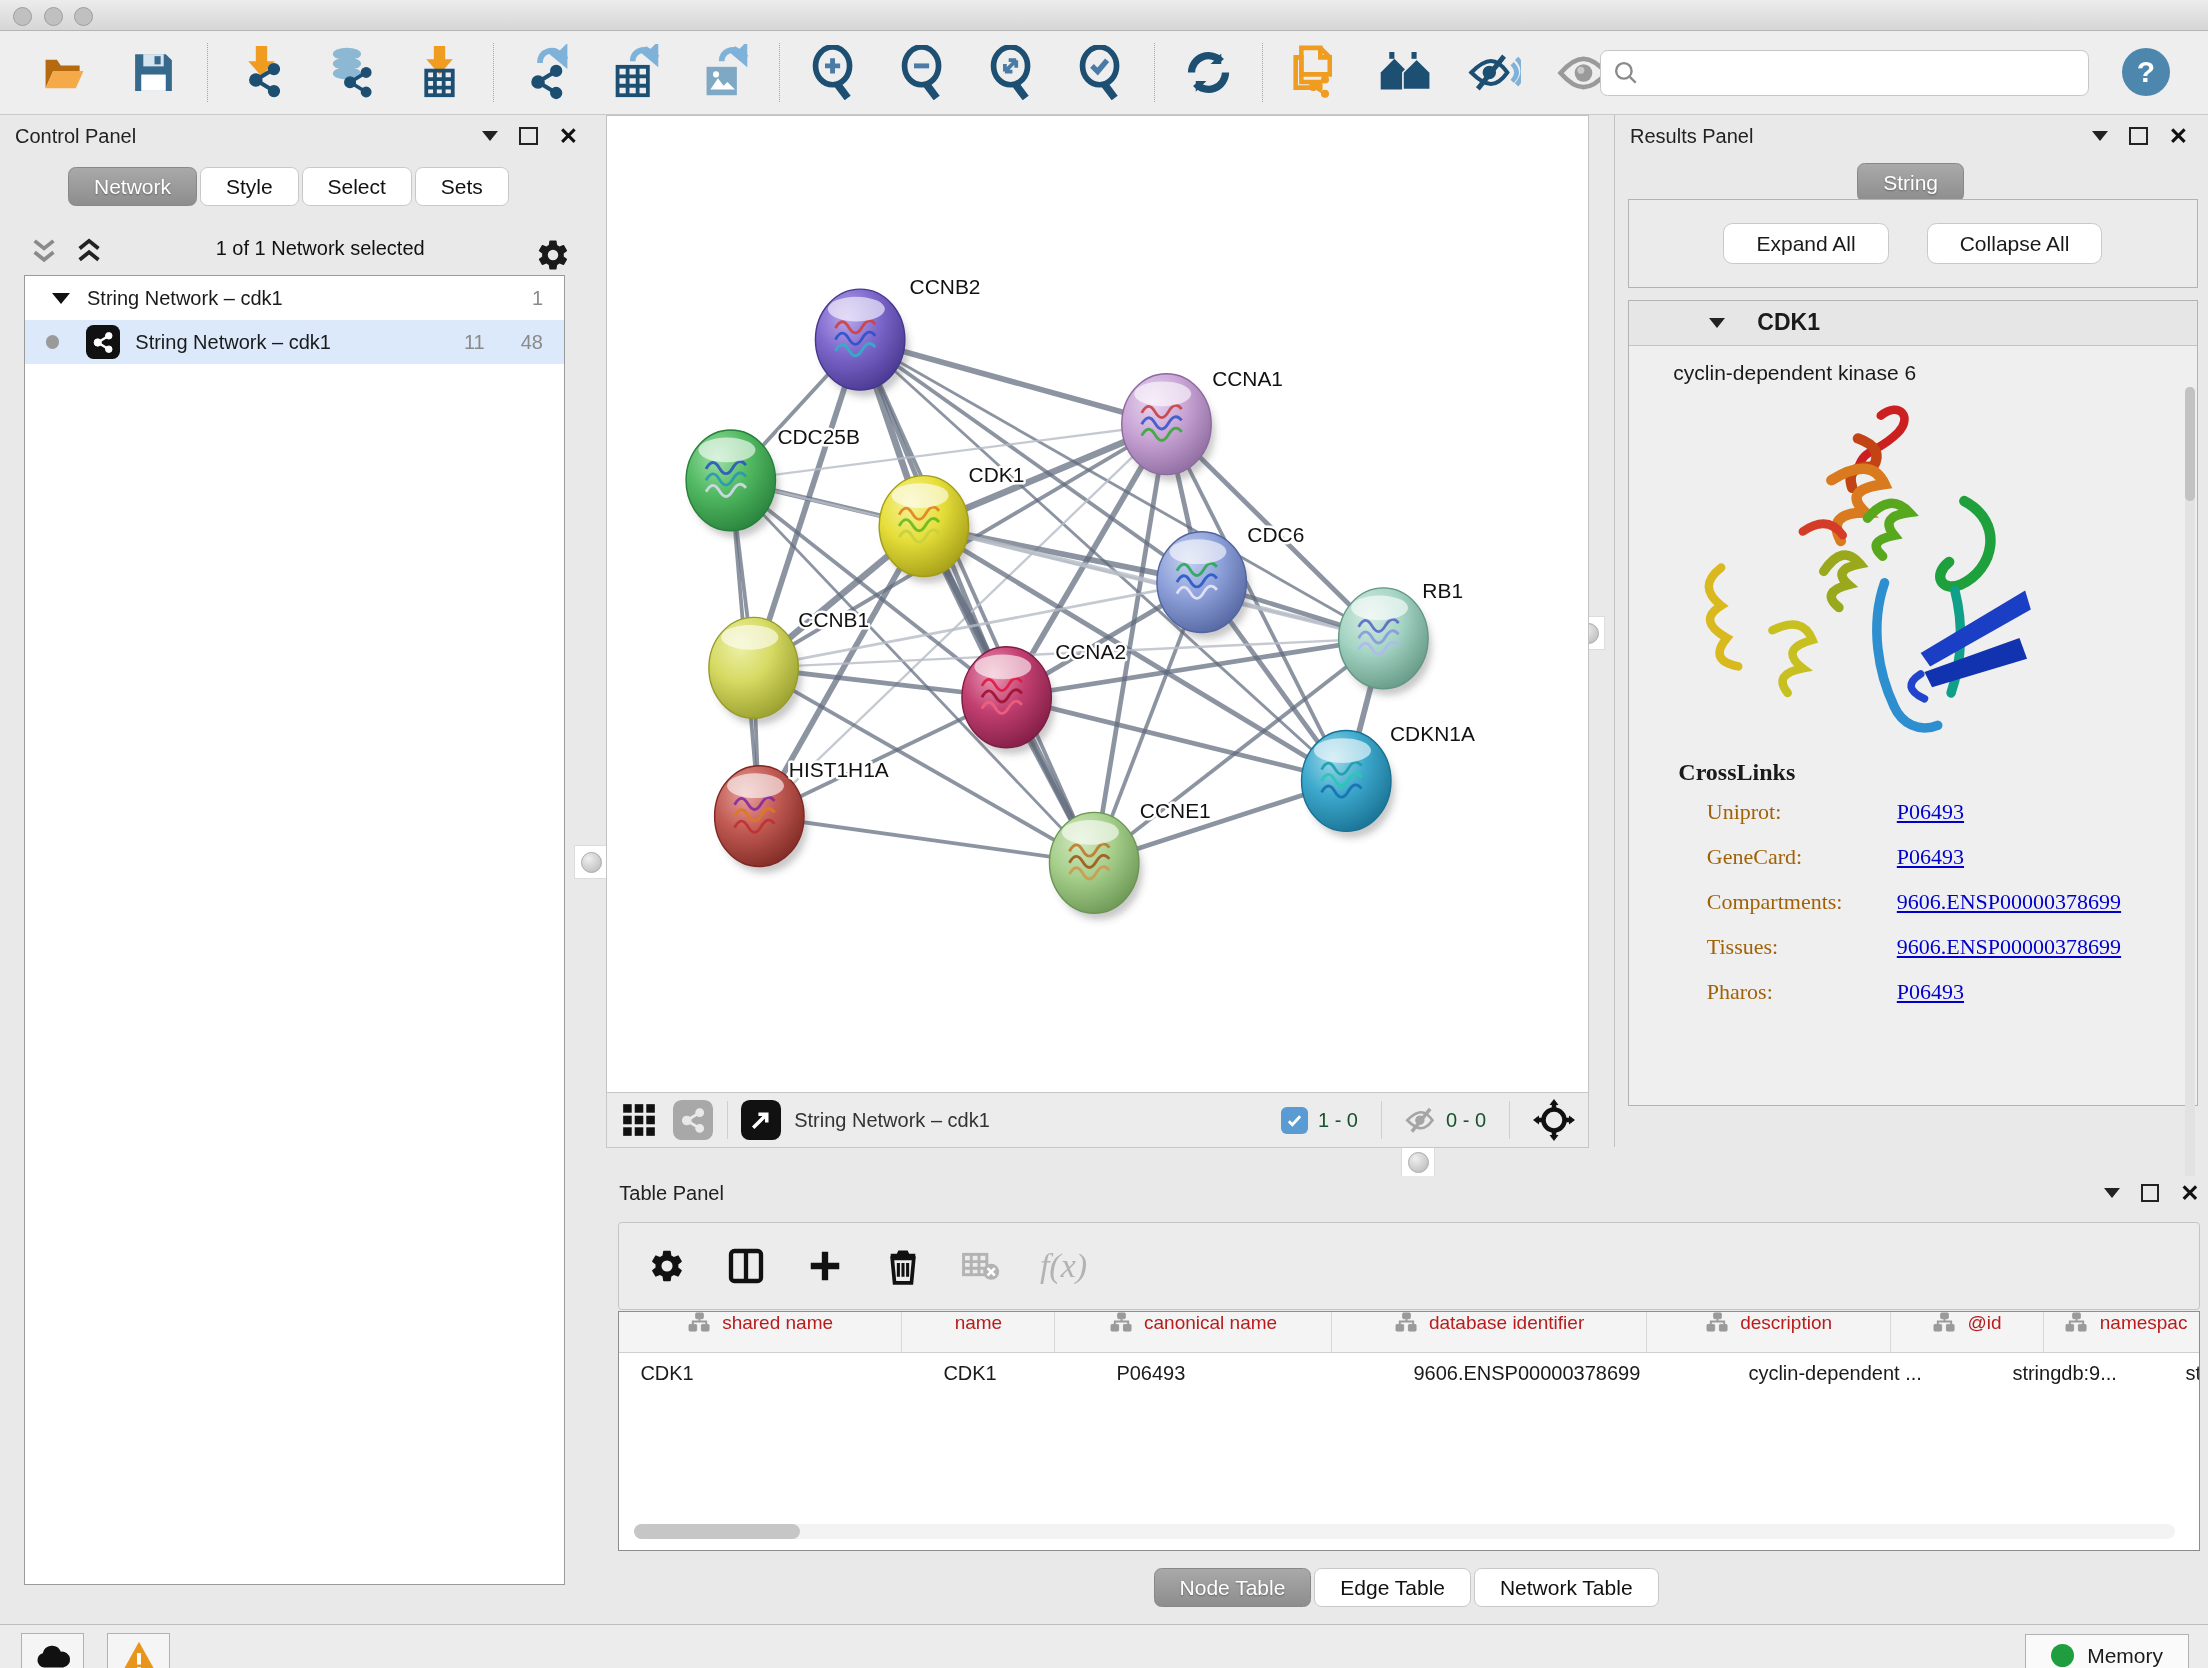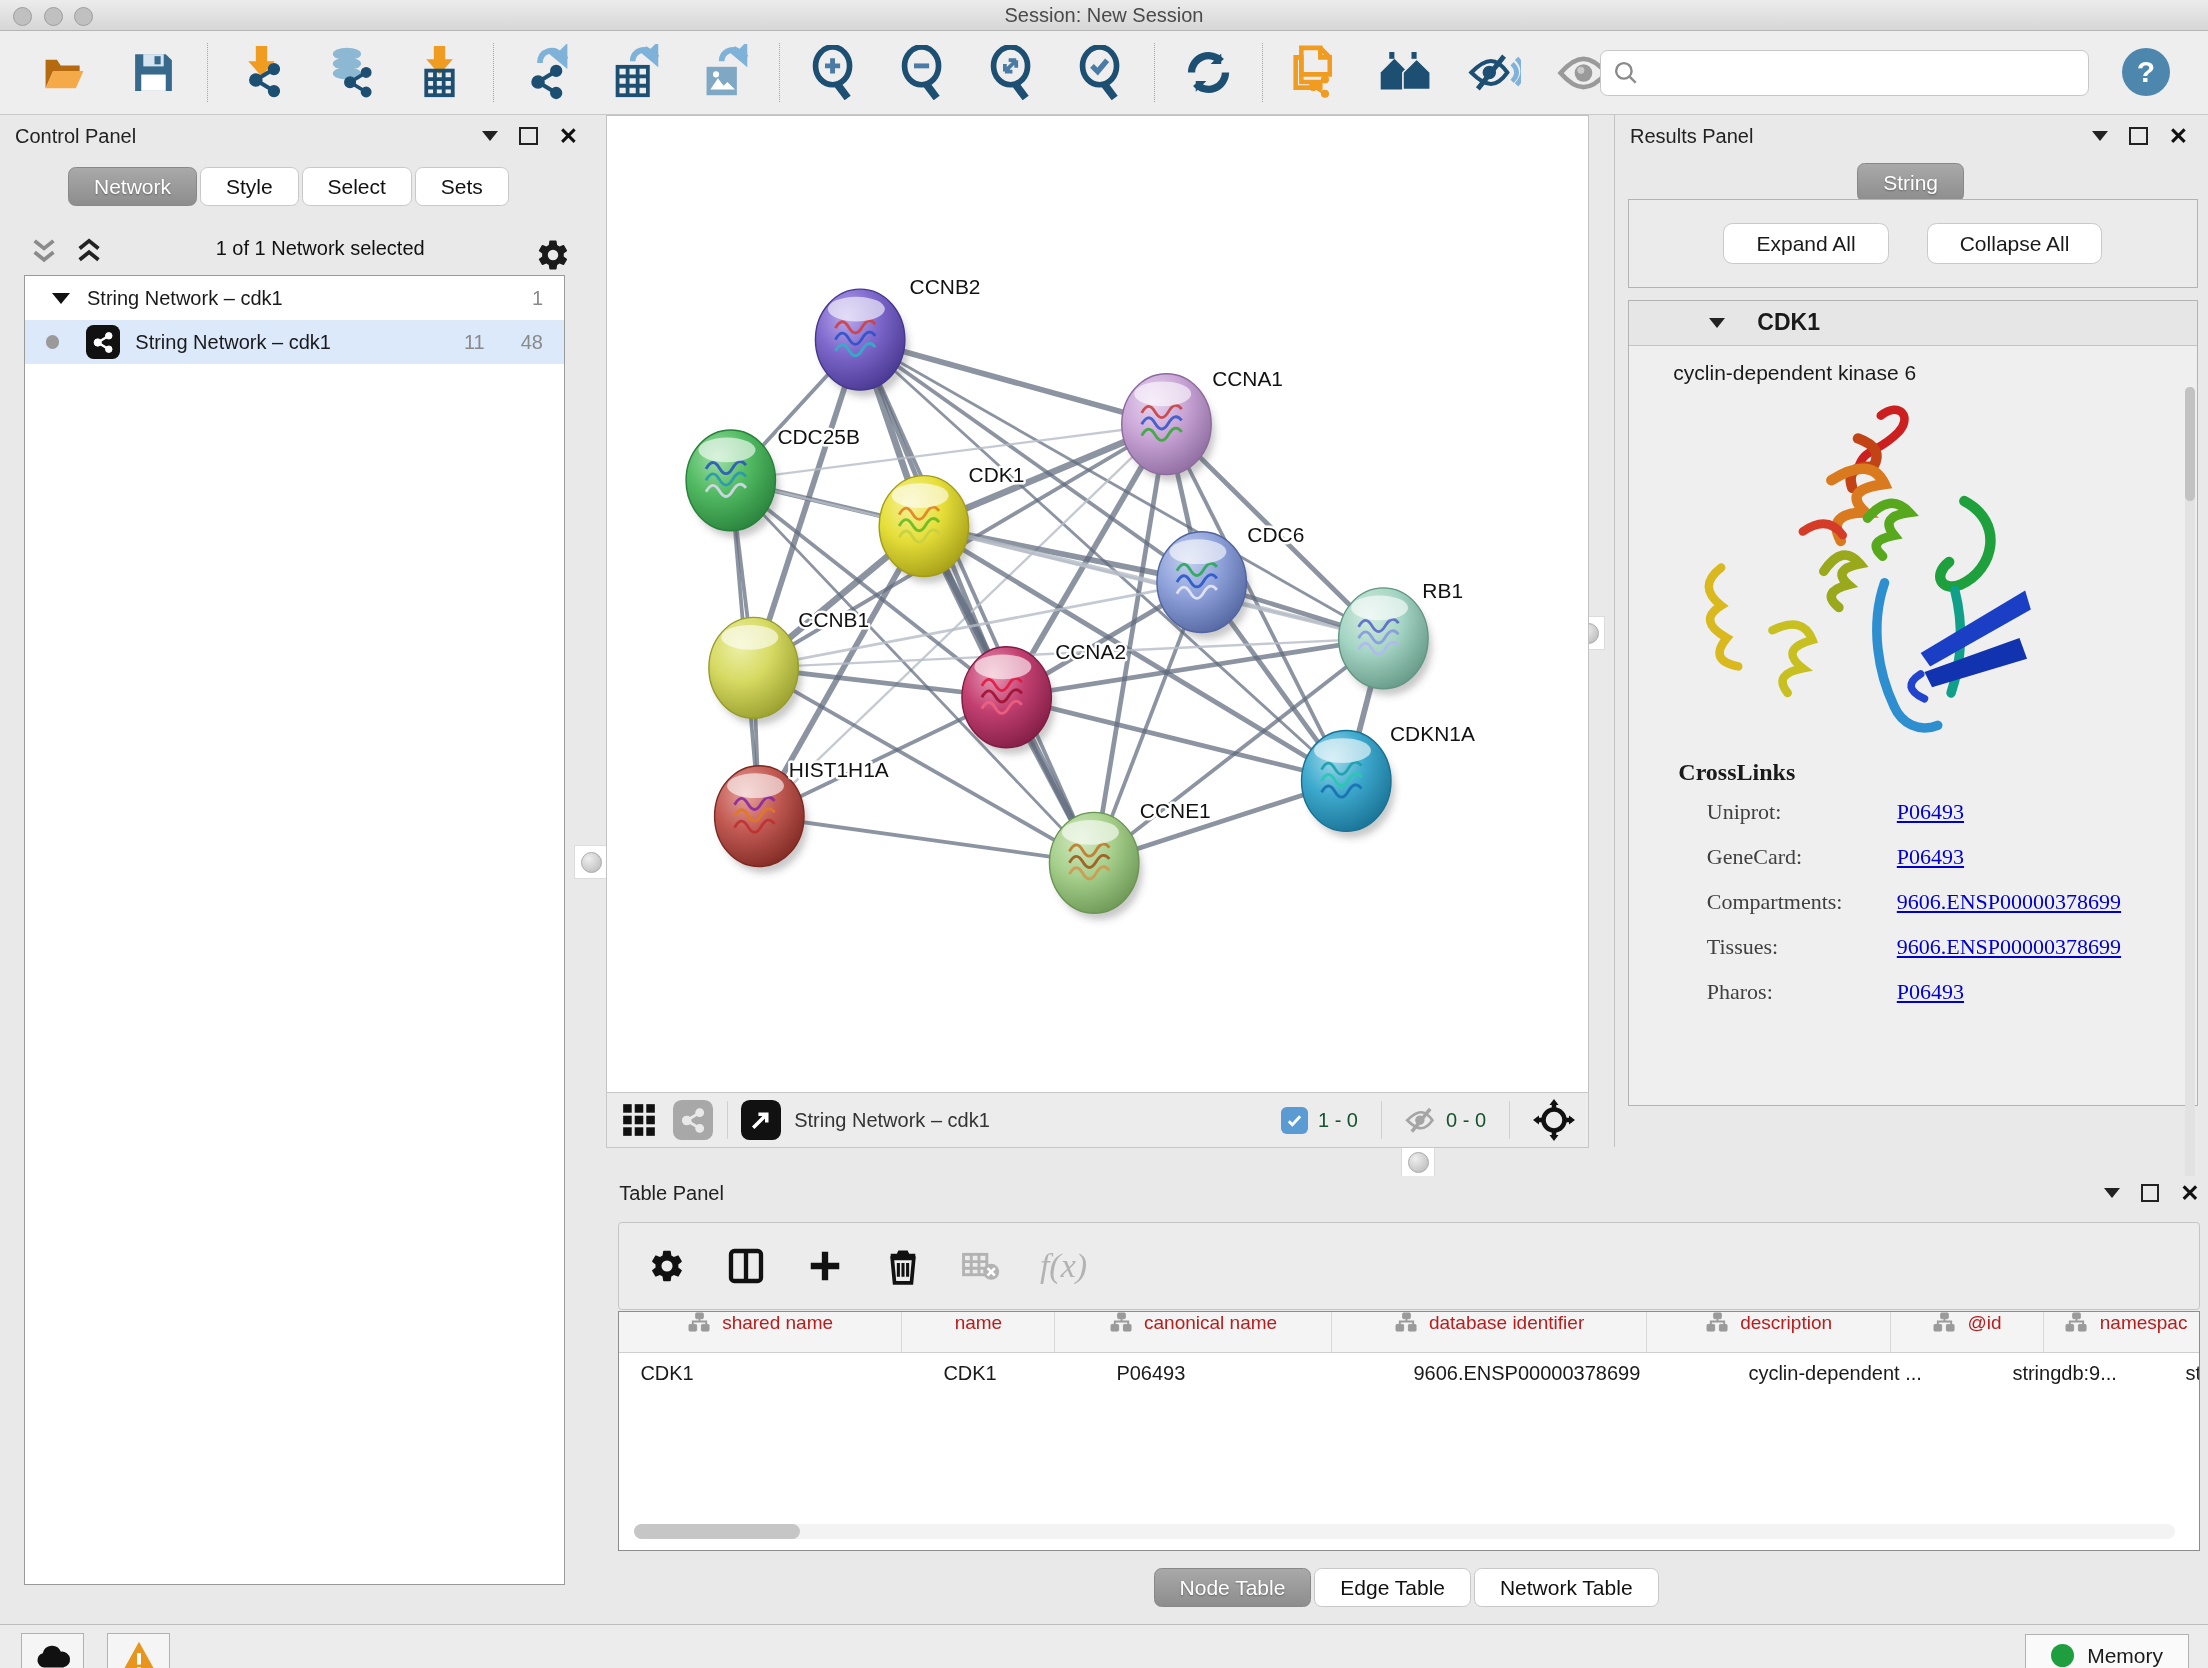--- a/index.html
+++ b/index.html
@@ -77,21 +77,21 @@
   .rp-btn{background:#fff;border:1px solid #c9c9c9;border-radius:9.5px;padding:7.6px 32px;font-size:21px;}
   .rp-section{margin-top:11.4px;border:1px solid #b3b3b3;background:#efefef;height:804px;position:relative;}
   .rp-sec-head{height:44px;background:#e6e6e6;border-bottom:1px solid #c4c4c4;display:flex;align-items:center;}
   .rp-sec-head .ph-caret{margin:0 32px 0 80px;}
   .rp-sec-name{font-weight:bold;font-size:23px;}
   .rp-desc{padding:15px 0 0 44px;font-size:21px;}
   .rp-protein{position:absolute;left:52px;top:88px;}
   .crosslinks{position:absolute;left:49px;top:458px;font-family:"Liberation Serif",serif;font-size:22px;}
   .crosslinks h3{margin:0 0 13.3px 0;font-size:24px;}
   .cl-row{display:flex;margin-bottom:19px;}
-  .cl-label{width:190px;padding-left:28.5px;color:#404040;}
+  .cl-label{width:190px;padding-left:28.5px;color:#a16207;}
   .cl-link{color:#0000cc;text-decoration:underline;}
   .rp-scroll{position:absolute;right:1.9px;top:86px;width:9.5px;height:799px;background:#e2e2e2;border-radius:4.8px;}
   .rp-thumb{width:9.5px;height:114px;background:#c2c2c2;border-radius:4.8px;}
   
   .table-panel{position:absolute;left:606px;top:1176px;width:1603px;height:447px;background:#e9e9e9;}
   .tp-header{position:absolute;left:13.3px;top:5.7px;right:9.5px;display:flex;justify-content:space-between;align-items:center;}
   .tp-toolbar{position:absolute;left:12.4px;top:46px;right:8.6px;height:86px;background:#ececec;
               border:1px solid #c4c4c4;border-radius:3.8px;display:flex;align-items:center;gap:40px;padding-left:28.5px;}
   .fx{font-family:"Liberation Serif",serif;font-style:italic;font-size:34px;color:#b3b3b3;}
   .tp-table{position:absolute;left:12.4px;top:135px;right:8.6px;height:238px;background:#fff;border:1.9px solid #8d8d8d;overflow:hidden;}
@@ -141,21 +141,20 @@
         <rect x="14" y="13" width="8" height="7" rx="1"></rect>
         <path d="M12 7v3 M5 13v-3h14v3" fill="none" stroke-width="2"></path>
       </symbol>
     </defs>
   </svg>
 
   <div class="titlebar">
     <span class="tl" style="left:13.3px"></span>
     <span class="tl" style="left:44px"></span>
     <span class="tl" style="left:74px"></span>
-    <div class="title-text">Session: New Session</div>
   </div>
 
   <div class="toolbar">
     <div class="tb-group" style="padding-left:38px">
       <span class="tb-btn">
         <svg width="53" height="48" viewBox="0 0 28 24">
             <path d="M2 5h8l2 3h10v3H8L4 20V5z" fill="#b56a10"></path>
             <path d="M4 20 L8 11h16l-4 9z" fill="#f5aa4a"></path>
           </svg>
       </span>

